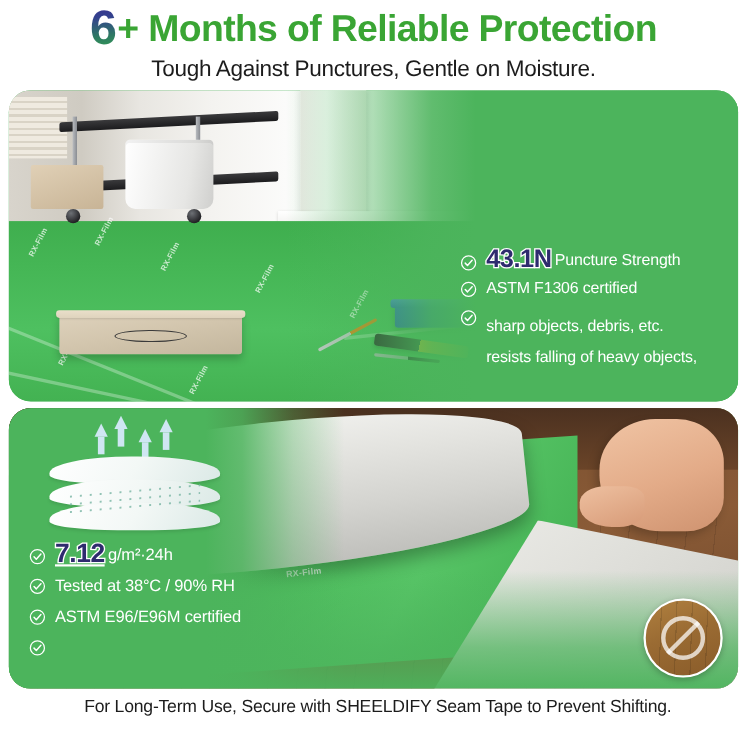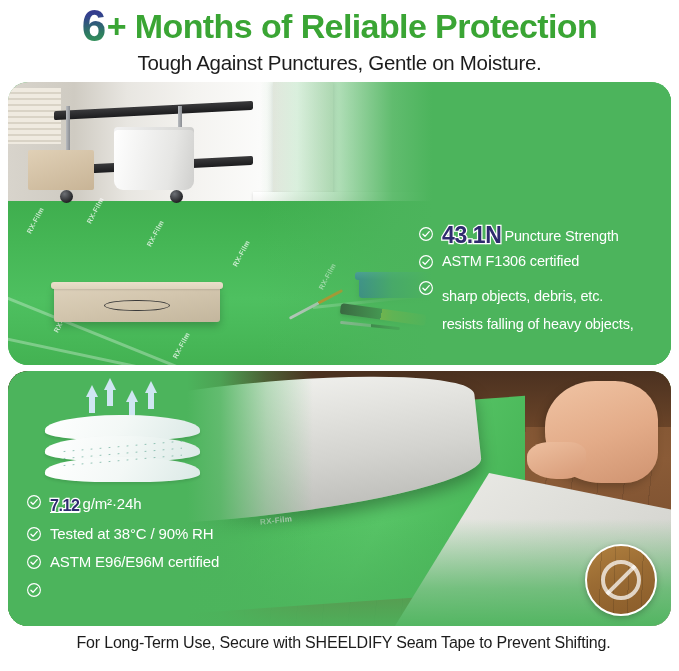--- a/index.html
+++ b/index.html
@@ -395,27 +395,27 @@
   .bignum {
     font-size: 23px;
     font-weight: 800;
     letter-spacing: -0.4px;
     color: #2E2B6E;
     -webkit-text-stroke: 2.4px #ffffff;
     paint-order: stroke fill;
     vertical-align: -2px;
     margin-right: 3px;
   }
-  .bullet-big { align-items: flex-start; margin-bottom: 6px; }
+  .bullet-big { align-items: flex-end; margin-bottom: 6px; }
   .bullet-big .check { margin-top: 0; }
   .bullet-big .btext { font-size: 14.5px; }
 
   #bullets-breathe .bullet { margin-bottom: 9px; }
   #bullets-breathe .btext { font-size: 15px; }
-  #bullets-breathe .bignum { font-size: 16px; text-decoration: underline; }
+  #bullets-breathe .bignum { font-size: 24px; text-decoration: underline; }
 
   
   .no-badge {
     position: absolute;
     right: 14px; bottom: 10px;
     width: 72px; height: 72px;
     border-radius: 50%;
     border: 2.5px solid #ffffff;
     overflow: hidden;
     background:

